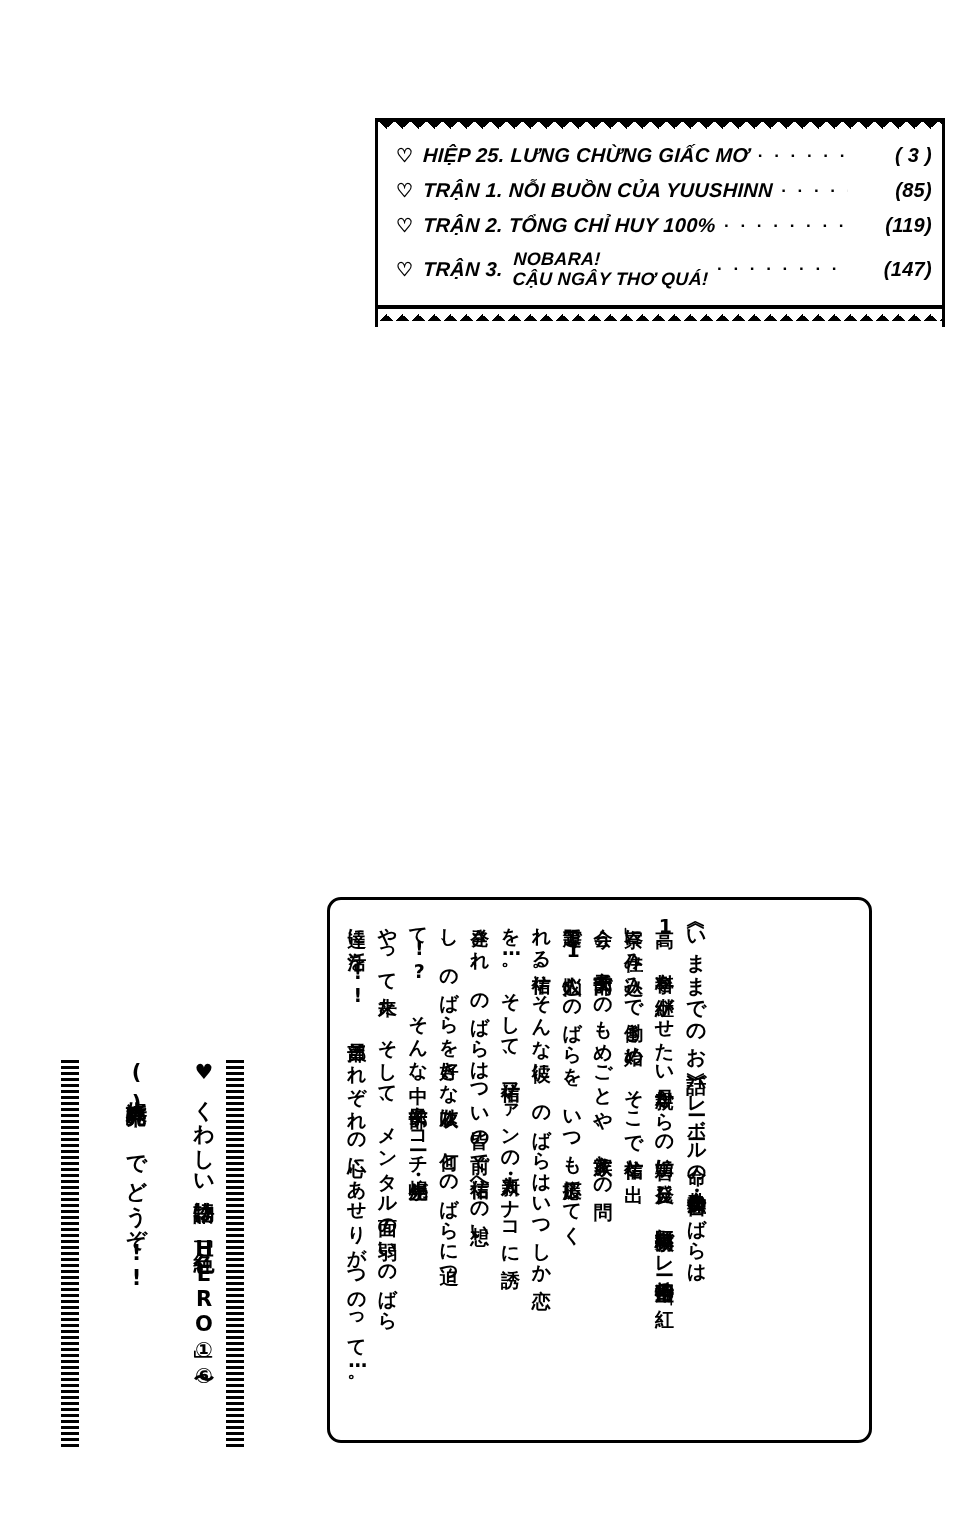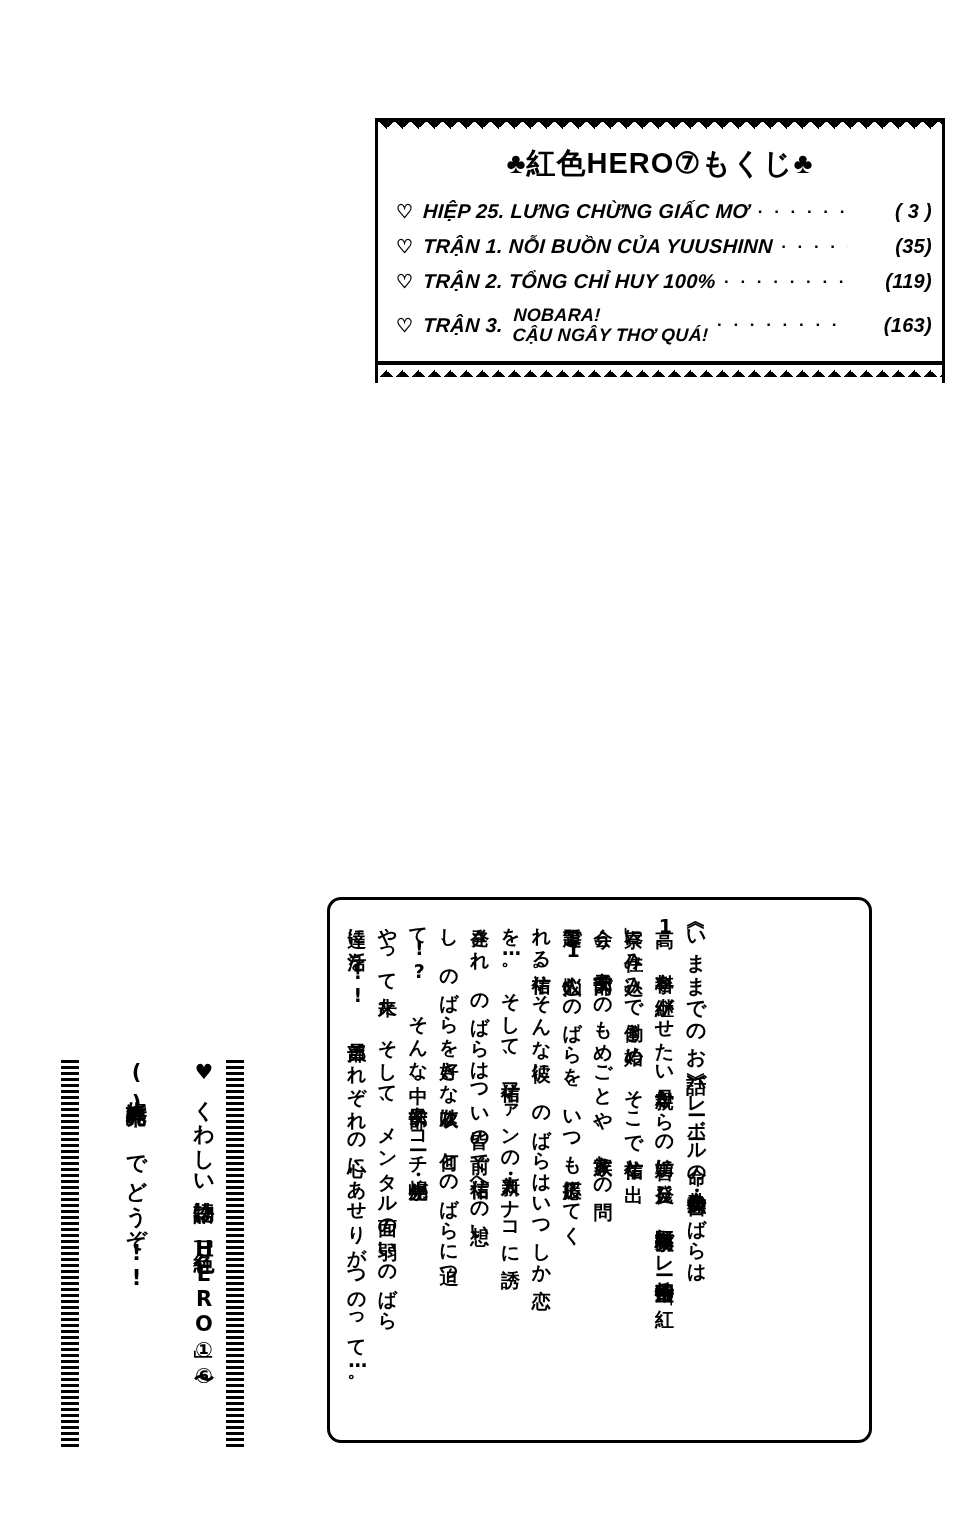--- a/index.html
+++ b/index.html
@@ -167,54 +167,53 @@
     flex-wrap: wrap;
   }
   .advert-text .col { white-space: pre-wrap; }
 </style>
 </head>
 <body>
 
 <div class="toc">
   <div class="zig top"></div>
 
-  <div class="toc-title">♣紅色HERO⑦もくじ♣</div>
 
   <div class="toc-list">
 
     <div class="toc-row">
       <span class="toc-heart">♡</span>
       <span class="toc-label">HIỆP 25. LƯNG CHỪNG GIẤC MƠ</span>
       <span class="toc-dots">· · · · · · · · ·</span>
       <span class="toc-page">( 3 )</span>
     </div>
 
     <div class="toc-row">
       <span class="toc-heart">♡</span>
       <span class="toc-label">TRẬN 1. NỖI BUỒN CỦA YUUSHINN</span>
       <span class="toc-dots">· · · · · · · ·</span>
-      <span class="toc-page">(35)</span>
+      <span class="toc-page">(85)</span>
     </div>
 
     <div class="toc-row">
       <span class="toc-heart">♡</span>
       <span class="toc-label">TRẬN 2. TỔNG CHỈ HUY 100%</span>
       <span class="toc-dots">· · · · · · · · ·</span>
       <span class="toc-page">(119)</span>
     </div>
 
     <div class="toc-row">
       <span class="toc-heart">♡</span>
       <span class="toc-label" style="font-style:italic;transform:skewX(-3deg);margin-right:10px;">TRẬN 3.</span>
       <span class="toc-label two-line">
         <span>NOBARA!</span>
         <span>CẬU NGÂY THƠ QUÁ!</span>
       </span>
       <span class="toc-dots">· · · · · · · · ·</span>
-      <span class="toc-page">(163)</span>
+      <span class="toc-page">(147)</span>
     </div>
 
   </div>
 
   <div class="zig bottom"></div>
 </div>
 
 <div class="synopsis">
   <div class="vtext">
     <span class="col synopsis-head">《いままでのお話》</span>

